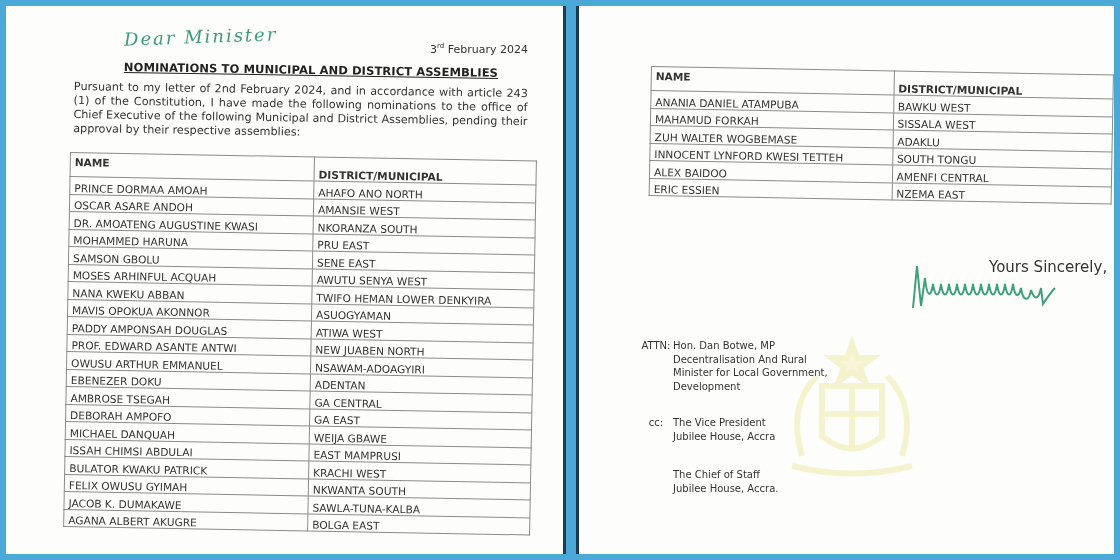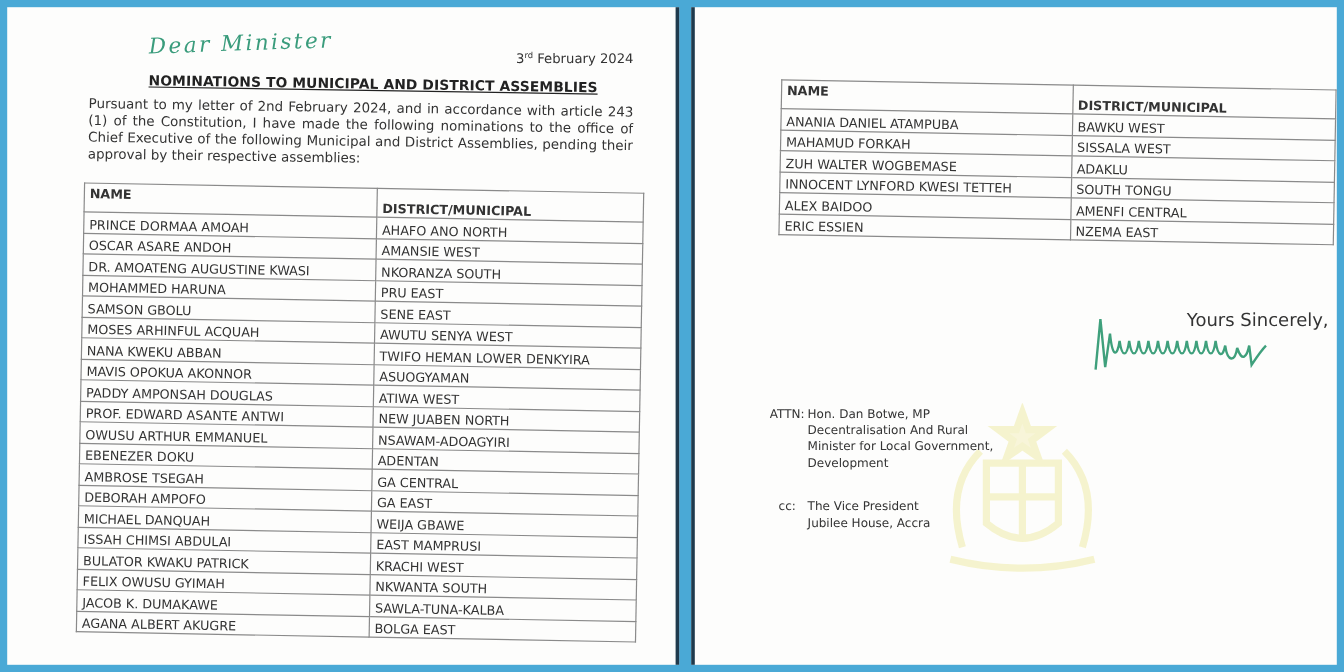--- a/index.html
+++ b/index.html
@@ -246,13 +246,17 @@
     <div class="indent">Decentralisation And Rural</div>
     <div class="indent">Minister for Local Government,</div>
     <div class="indent">Development</div>
   </div>
 
   <div class="cc">
     <div><span class="lbl">cc:</span><span>The Vice President</span></div>
     <div class="indent">Jubilee House, Accra</div>
   </div>
 
+  <div class="cc2">
+    <div>The Chief of Staff</div>
+    <div>Jubilee House, Accra.</div>
+  </div>
 </div>
 
 </body></html>

